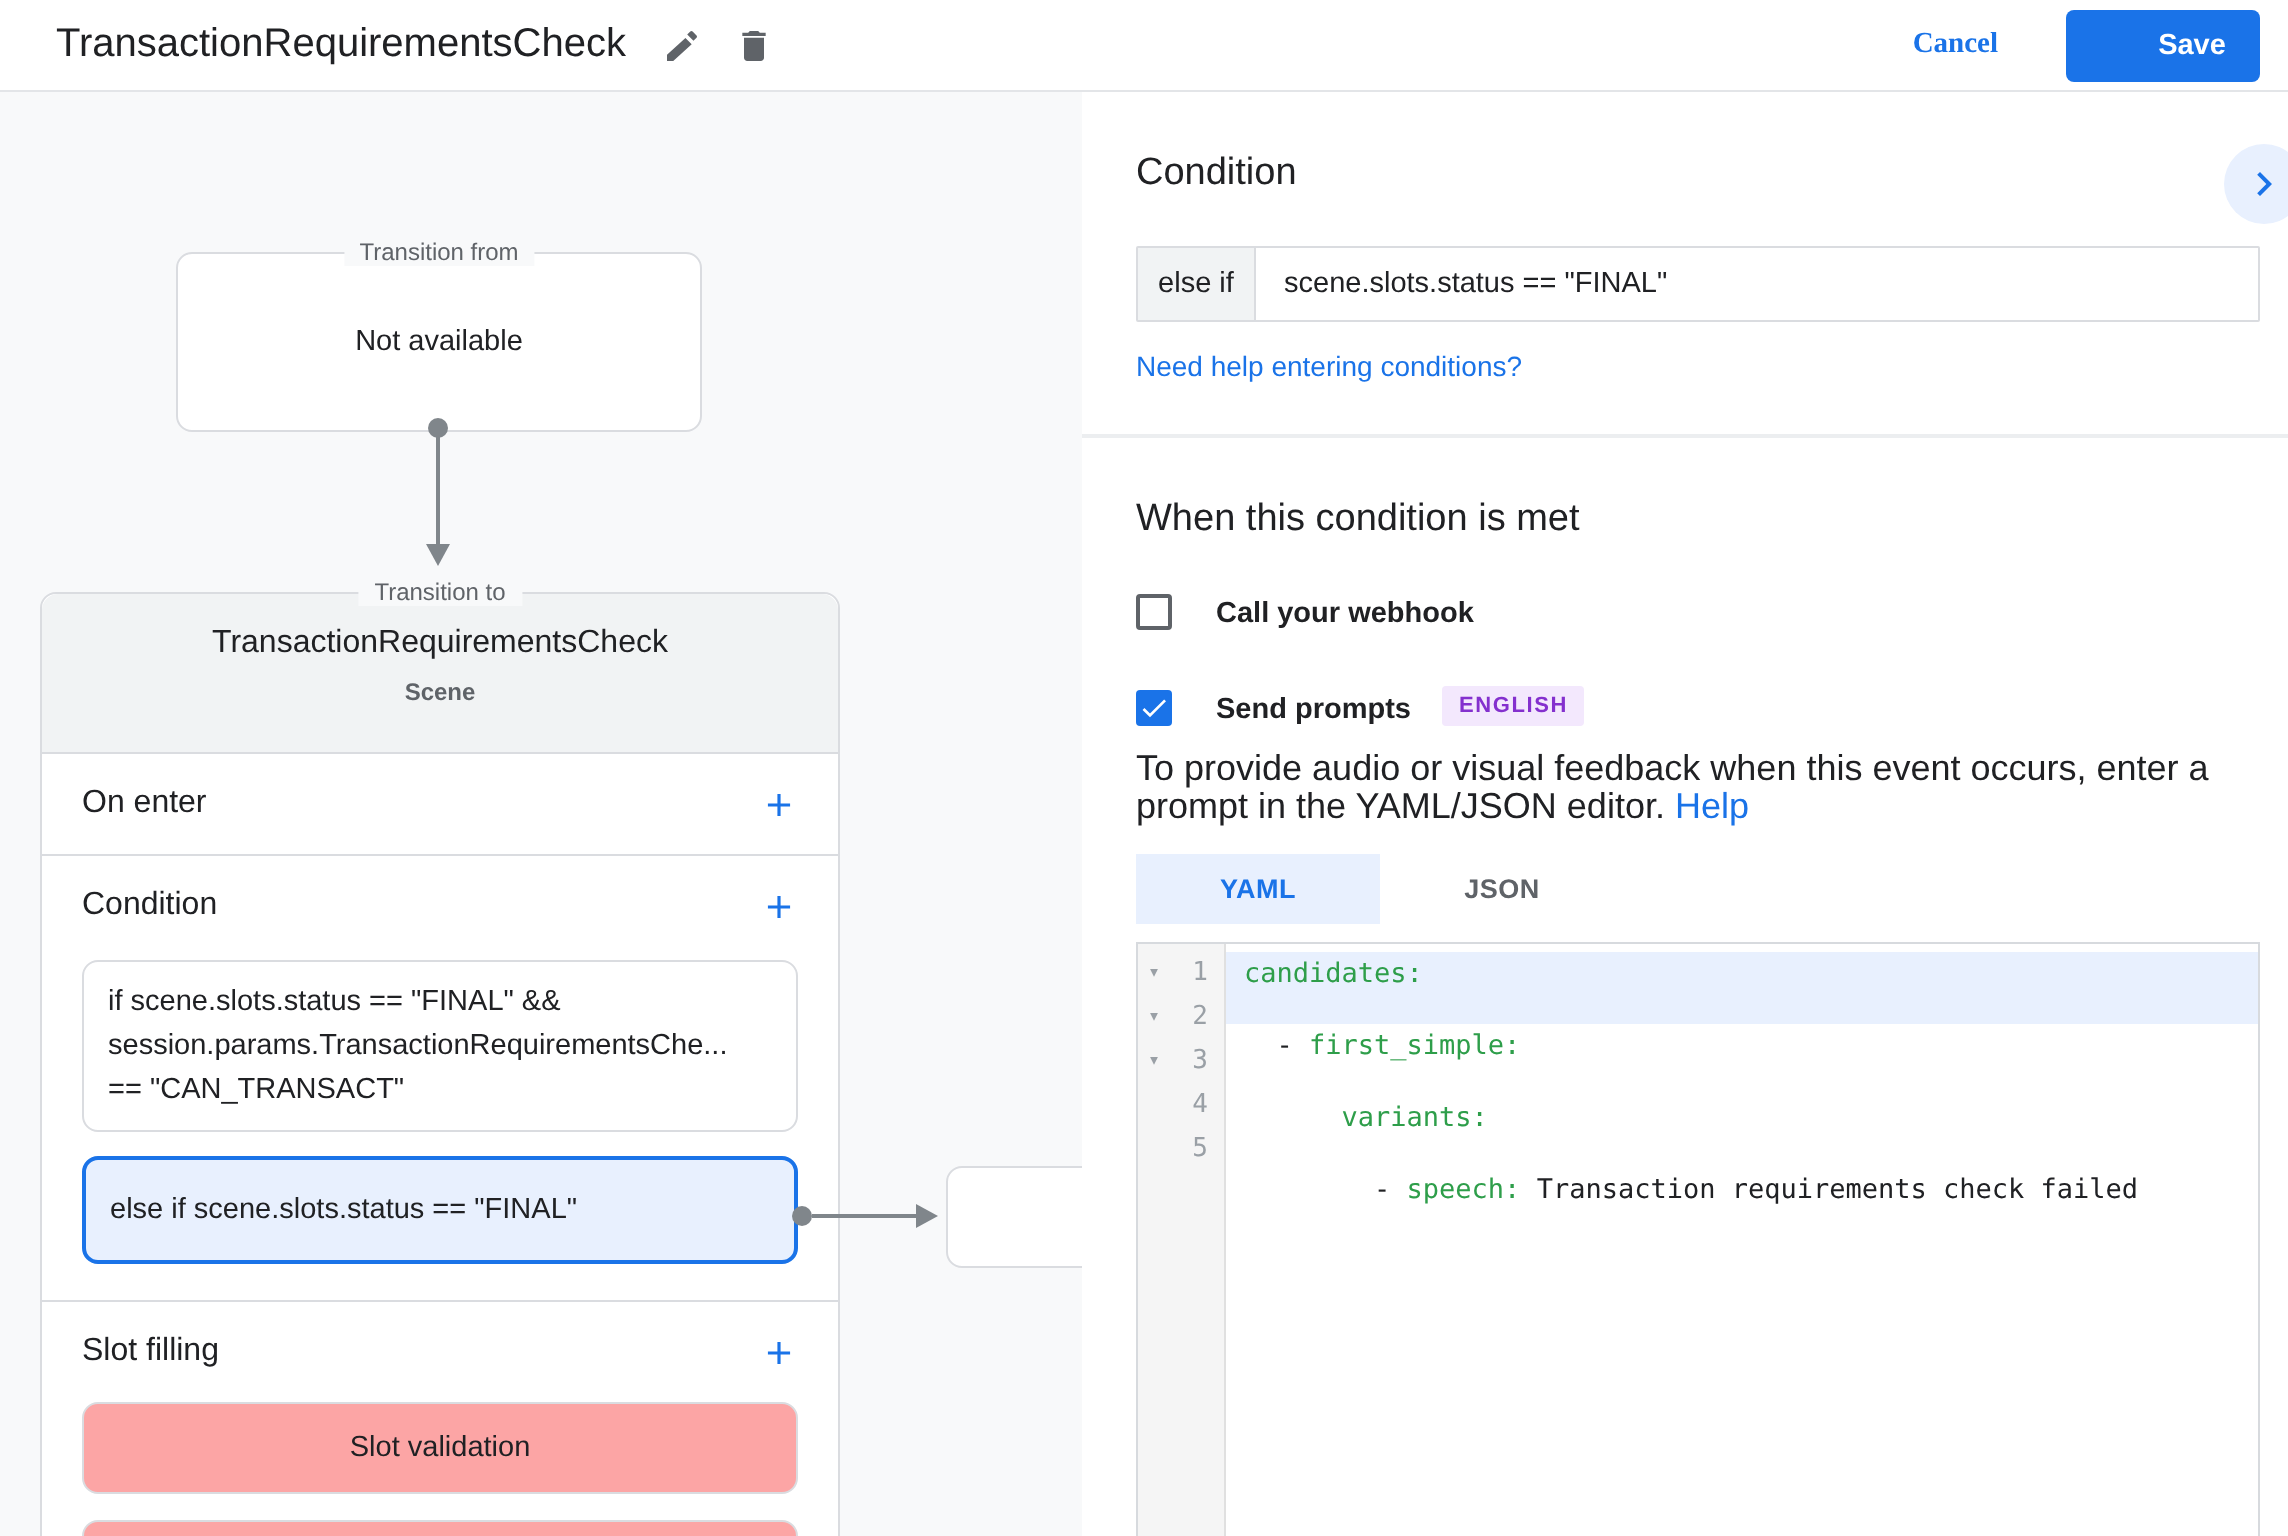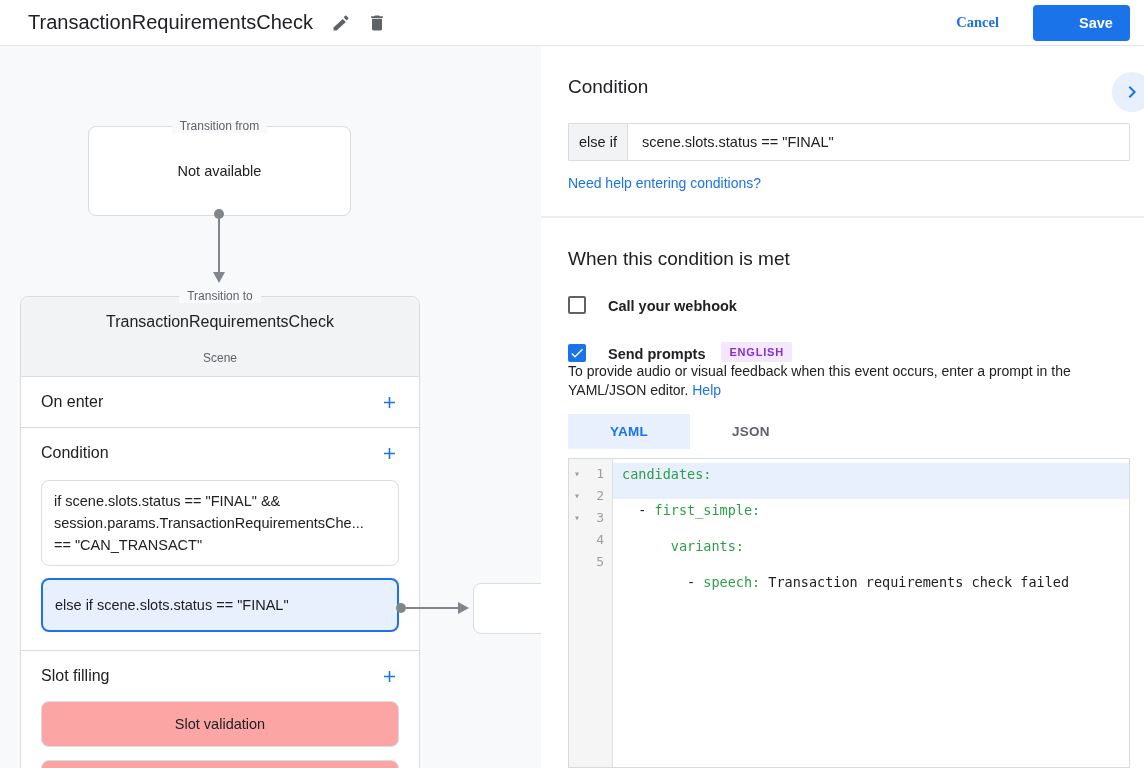--- a/index.html
+++ b/index.html
@@ -42,21 +42,21 @@
   .dot{position:absolute;width:10px;height:10px;border-radius:50%;background:var(--connector);}
   .vline{position:absolute;left:218px;top:170px;width:2px;height:56px;background:var(--connector);}
   .varrow{position:absolute;left:213px;top:226px;width:0;height:0;border-left:6px solid transparent;border-right:6px solid transparent;border-top:11px solid var(--connector);}
   .hline{position:absolute;left:406px;top:561px;width:52px;height:2px;background:var(--connector);}
   .harrow{position:absolute;left:458px;top:556px;width:0;height:0;border-top:6px solid transparent;border-bottom:6px solid transparent;border-left:11px solid var(--connector);}
   .stub{position:absolute;left:473px;top:537px;width:80px;height:51px;background:#fff;border:1px solid var(--border);border-radius:8px;}
 
   .scene-card{position:absolute;left:20px;top:250px;width:400px;height:600px;background:#fff;border:1px solid var(--border);border-radius:8px;}
   .scene-header{background:#f1f3f4;border-bottom:1px solid var(--border);border-radius:8px 8px 0 0;height:80px;padding-top:16px;text-align:center;cursor:pointer;}
   .scene-title{font-size:16px;color:var(--text);}
-  .scene-subtitle{font-size:12px;color:var(--muted);margin-top:20px;}
+  .scene-subtitle{font-size:12px;color:var(--muted);margin-top:8px;font-weight:bold;}
   .sect-row{height:50px;display:flex;align-items:center;justify-content:space-between;padding:0 20px;}
   .sect-row .lbl{font-size:16px;color:var(--text);}
   .plus-btn{background:none;border:none;cursor:pointer;display:flex;align-items:center;}
   .plus-btn svg{width:19px;height:19px;fill:var(--accent);}
   .sect{border-bottom:1px solid var(--border);}
   .cond-items{padding:2px 20px 18px;}
   .cond-box{background:#fff;border:1px solid var(--border);border-radius:8px;padding:9px 12px;font-size:14.5px;line-height:22px;white-space:pre-line;cursor:pointer;}
   .cond-box.selected{background:var(--selected-bg);border:2px solid var(--accent);margin-top:12px;padding:14px 12px;}
   .slot-items{padding:0 20px 14px;}
   .slot-box{background:#fca5a5;border:1px solid var(--border);border-radius:8px;padding:14px 14px;font-size:14.5px;cursor:pointer;text-align:center;}
@@ -71,21 +71,21 @@
   .cond-input{flex:1;border:none;outline:none;font-size:14.5px;color:var(--text);padding:0 14px;font-family:inherit;background:#fff;}
   .help-link{display:inline-block;margin-top:14px;font-size:14px;color:var(--accent);text-decoration:none;cursor:pointer;}
   .divider{margin:24px -14px 0 -27px;border-top:2px solid #eceef0;}
   .check-row{display:flex;align-items:flex-end;margin-top:28px;}
   .check-row.first{margin-top:26px;}
   .checkbox{width:18px;height:18px;border:2px solid var(--muted);border-radius:2px;background:#fff;flex:0 0 18px;cursor:pointer;}
   .checkbox.checked{border:none;background:var(--accent);display:flex;align-items:center;justify-content:center;}
   .checkbox.checked svg{width:16px;height:16px;fill:#fff;}
   .check-label{margin-left:22px;font-size:14.5px;font-weight:600;color:var(--text);}
   .lang-badge{margin-left:16px;background:var(--badge-bg);color:var(--badge-text);font-size:11px;font-weight:bold;letter-spacing:.8px;padding:4px 8px;border-radius:2px;}
-  .desc{font-size:14px;line-height:19px;color:var(--text);max-width:565px;}
+  .desc{margin-top:12px;font-size:18px;line-height:19px;color:var(--text);max-width:565px;}
   .desc a{color:var(--accent);text-decoration:none;cursor:pointer;}
   .tabs{margin-top:14px;display:flex;}
   .tab{width:122px;height:35px;display:flex;align-items:center;justify-content:center;font-size:13.5px;font-weight:600;letter-spacing:.25px;color:var(--muted);cursor:pointer;}
   .tab.active{background:var(--selected-bg);color:var(--accent);}
 
   
   .editor{margin-top:9px;height:310px;border:1px solid #d7dade;display:flex;font-family:"DejaVu Sans Mono","Liberation Mono",monospace;font-size:13.5px;line-height:22px;background:#fff;}
   .gutter{flex:0 0 44px;background:#f5f5f5;border-right:1px solid #e0e0e0;padding-top:4px;}
   .gutter-row{height:22px;display:flex;align-items:center;}
   .fold{width:16px;text-align:center;font-size:10px;color:#9aa0a6;cursor:pointer;line-height:22px;}

